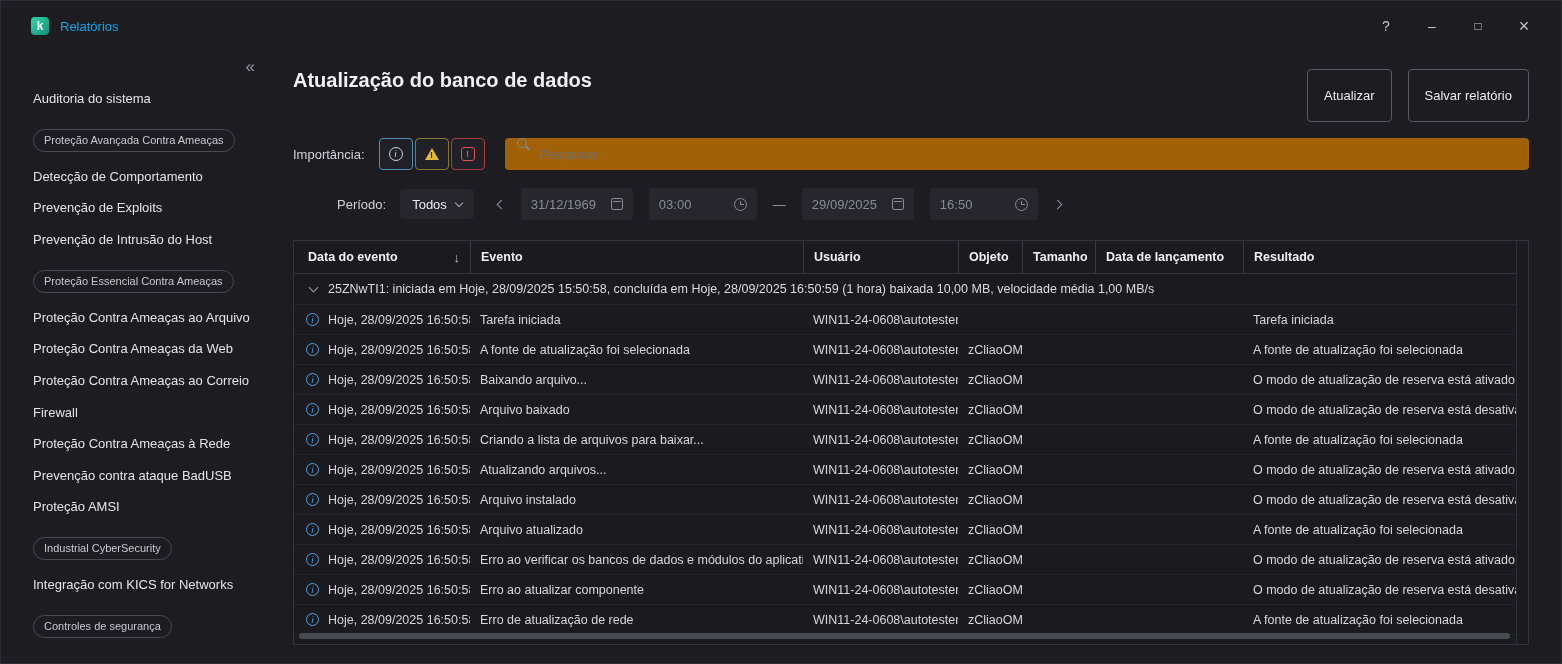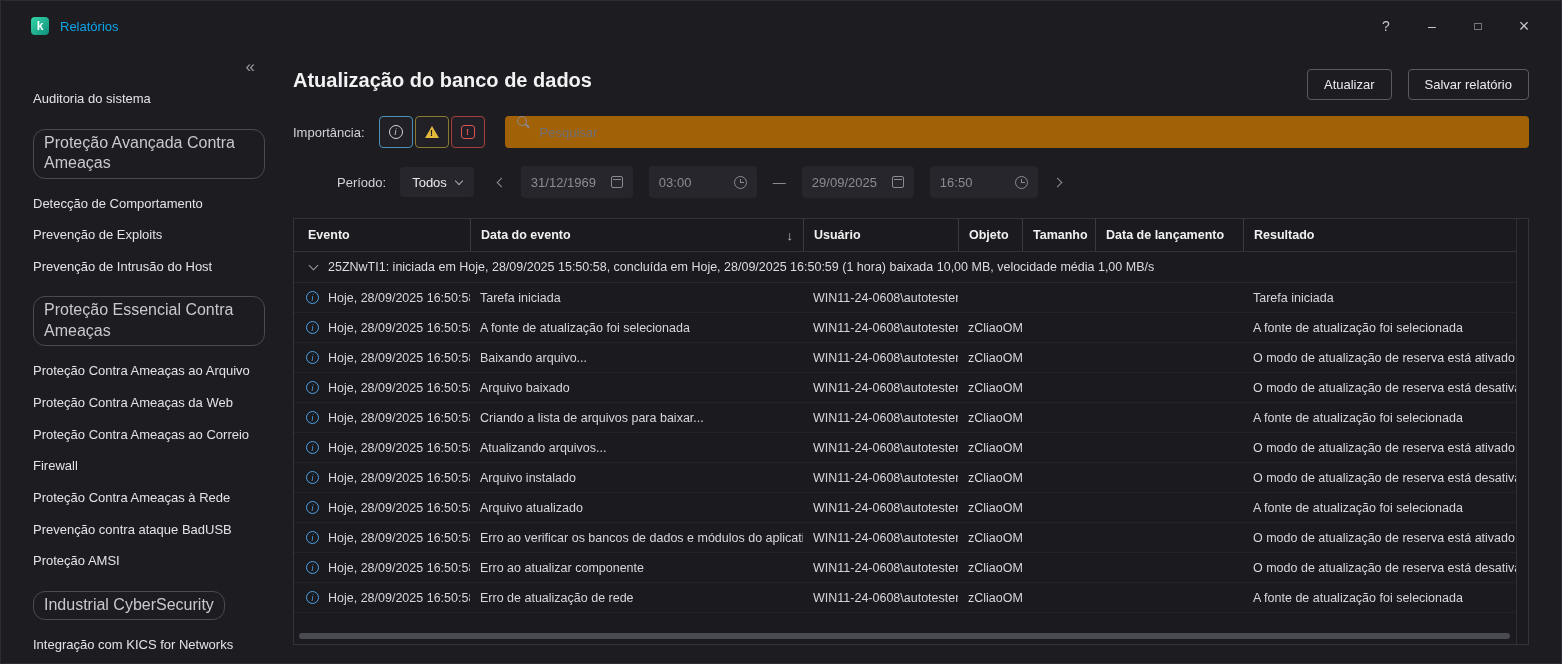--- a/index.html
+++ b/index.html
@@ -19,28 +19,28 @@
 
   
   .body{flex:1;display:flex;min-height:0;}
 
   
   .sidebar{width:280px;flex:0 0 280px;padding:6px 16px 0 32px;}
   .collapse-row{display:flex;justify-content:flex-end;padding-right:4px;}
   .collapse-btn{color:#9a9aa2;font-size:17px;background:none;border:none;line-height:1;}
   .snav{margin:15px 0;font-size:13px;color:#e3e3e7;line-height:1.28;}
   .snav.pill{margin:21px 0 17px;}
-  .snav.pill .snav-label{display:inline-block;border:1px solid #4a4a52;border-radius:12px;padding:3px 10px 4px;font-size:16px;color:#c8c8ce;}
+  .snav.pill .snav-label{display:inline-block;border:1px solid #4a4a52;border-radius:12px;padding:3px 10px 4px;font-size:11px;color:#c8c8ce;}
 
   
   .main{flex:1;min-width:0;padding:10px 32px 0 12px;display:flex;flex-direction:column;}
   .main-top{display:flex;align-items:flex-start;margin:8px 0 16px;}
   .page-title{margin:0;font-size:20px;font-weight:bold;color:#f2f2f4;}
   .actions{margin-left:auto;display:flex;gap:16px;}
-  .btn{padding:7px 16px;border:1px solid #5a5a62;border-radius:4px;background:transparent;color:#ebebee;font-size:13px;font-family:inherit;}
+  .btn{padding:18px 16px;border:1px solid #5a5a62;border-radius:4px;background:transparent;color:#ebebee;font-size:13px;font-family:inherit;}
 
   .importance-row{display:flex;align-items:center;margin-bottom:18px;}
   .filter-label{font-size:13px;color:#d2d2d7;margin-right:14px;}
   .imp-btn{width:34px;height:32px;margin-right:2px;display:flex;align-items:center;justify-content:center;background:#202026;border-radius:4px;border:1px solid #5a5a62;}
   .imp-btn.info{border-color:#4e8fb5;}
   .imp-btn.warn{border-color:#8a7a2f;}
   .imp-btn.crit{border-color:#a93d3d;}
   .ic-info{width:14px;height:14px;border:1px solid #cfd6dc;border-radius:50%;position:relative;}
   .ic-info::after{content:"i";position:absolute;left:0;right:0;top:0;bottom:0;display:flex;align-items:center;justify-content:center;font-size:9px;font-style:italic;color:#cfd6dc;}
   .ic-warn{width:0;height:0;border-left:7px solid transparent;border-right:7px solid transparent;border-bottom:12px solid #e3b93c;position:relative;}
@@ -231,25 +231,25 @@
           <span data-interactable="false">16:50</span>
           <span class="clk" data-interactable="false"></span>
         </div>
         <button class="pager" data-interactable="true">
           <span class="chev-r" data-interactable="false"></span>
         </button>
       </div>
 
       <div class="table-wrap" data-interactable="false">
         <div class="grid thead" data-interactable="false">
-          <div class="th" data-interactable="true">Evento</div>
           <div class="th th-date" data-interactable="true">
             <span data-interactable="false">Data do evento</span>
             <span class="sort-ic" data-interactable="false">↓</span>
           </div>
+          <div class="th" data-interactable="true">Evento</div>
           <div class="th" data-interactable="true">Usuário</div>
           <div class="th" data-interactable="true">Objeto</div>
           <div class="th" data-interactable="true">Tamanho</div>
           <div class="th" data-interactable="true">Data de lançamento</div>
           <div class="th" data-interactable="true">Resultado</div>
         </div>
 
         <div class="group-row" data-interactable="true">
           <span class="gchev" data-interactable="false"></span>
           <span data-interactable="false">25ZNwTI1: iniciada em Hoje, 28/09/2025 15:50:58, concluída em Hoje, 28/09/2025 16:50:59 (1 hora) baixada 10,00 MB, velocidade média 1,00 MB/s</span>

